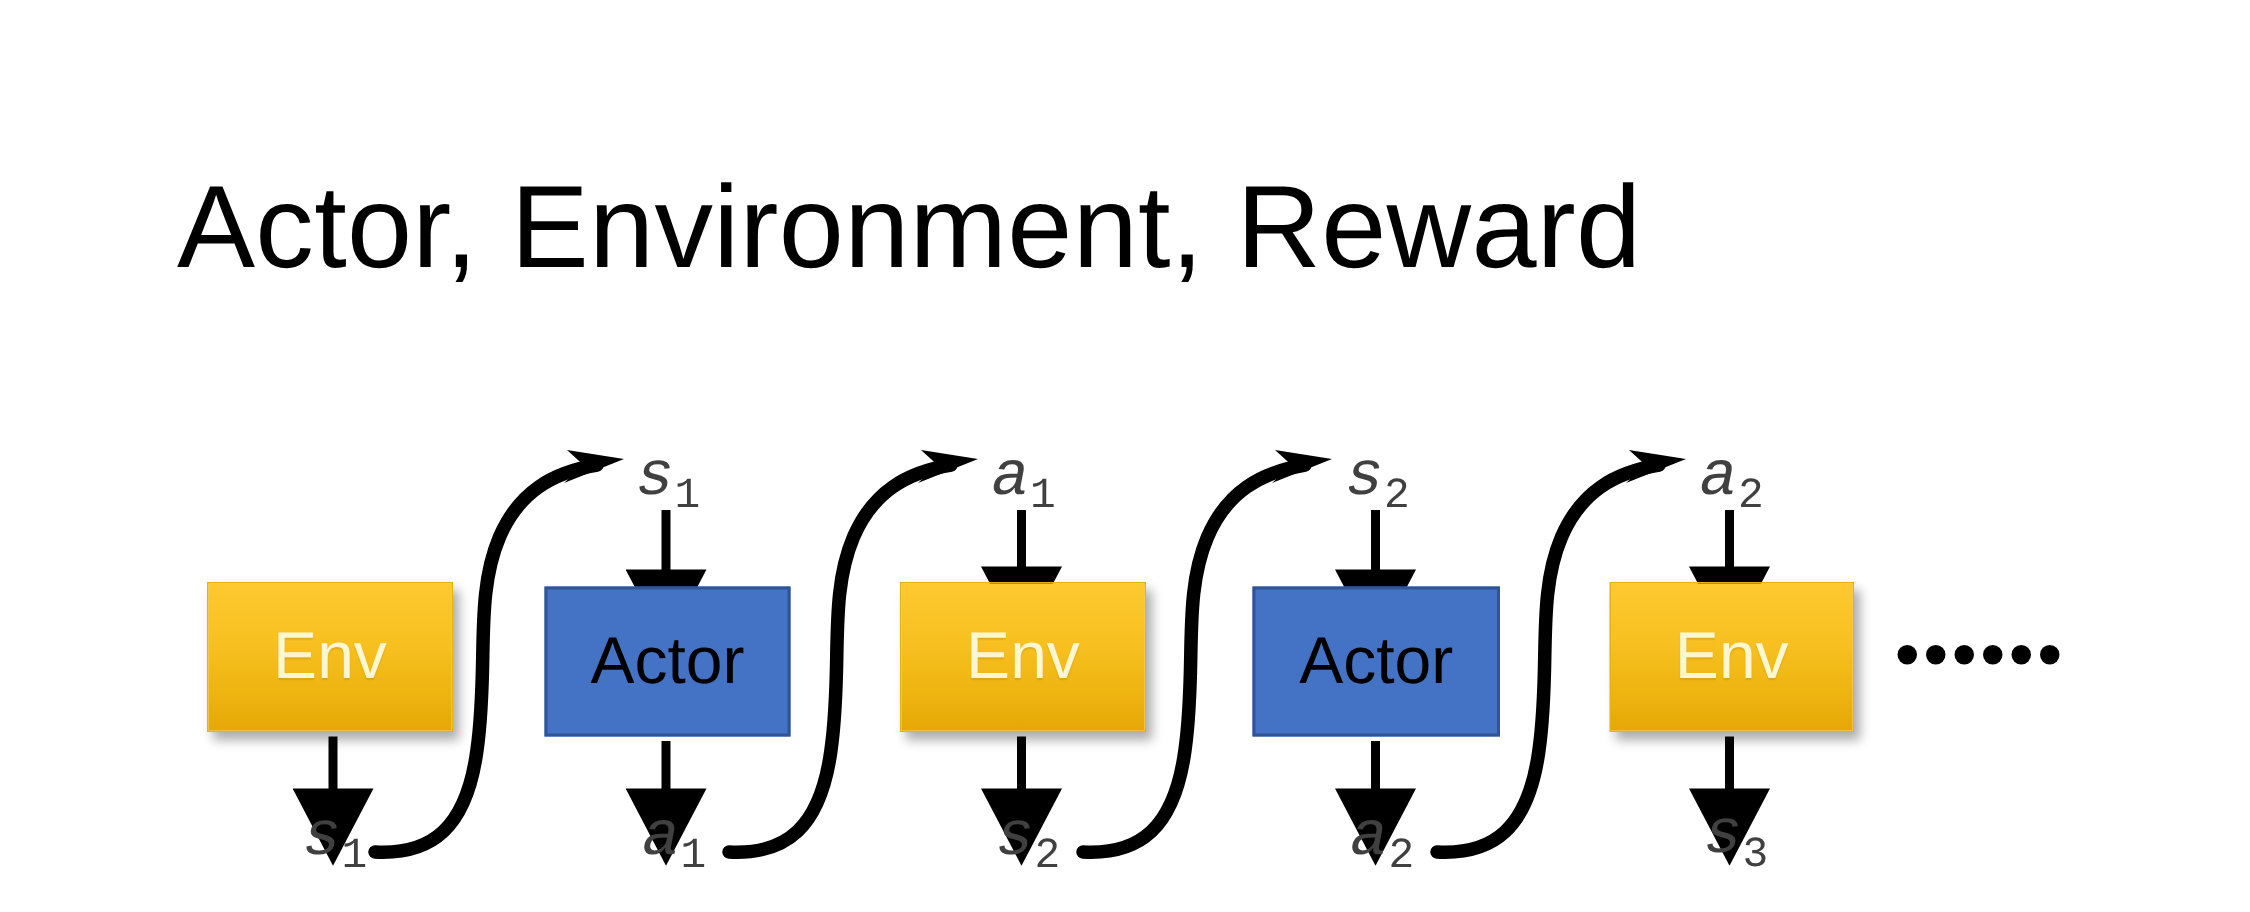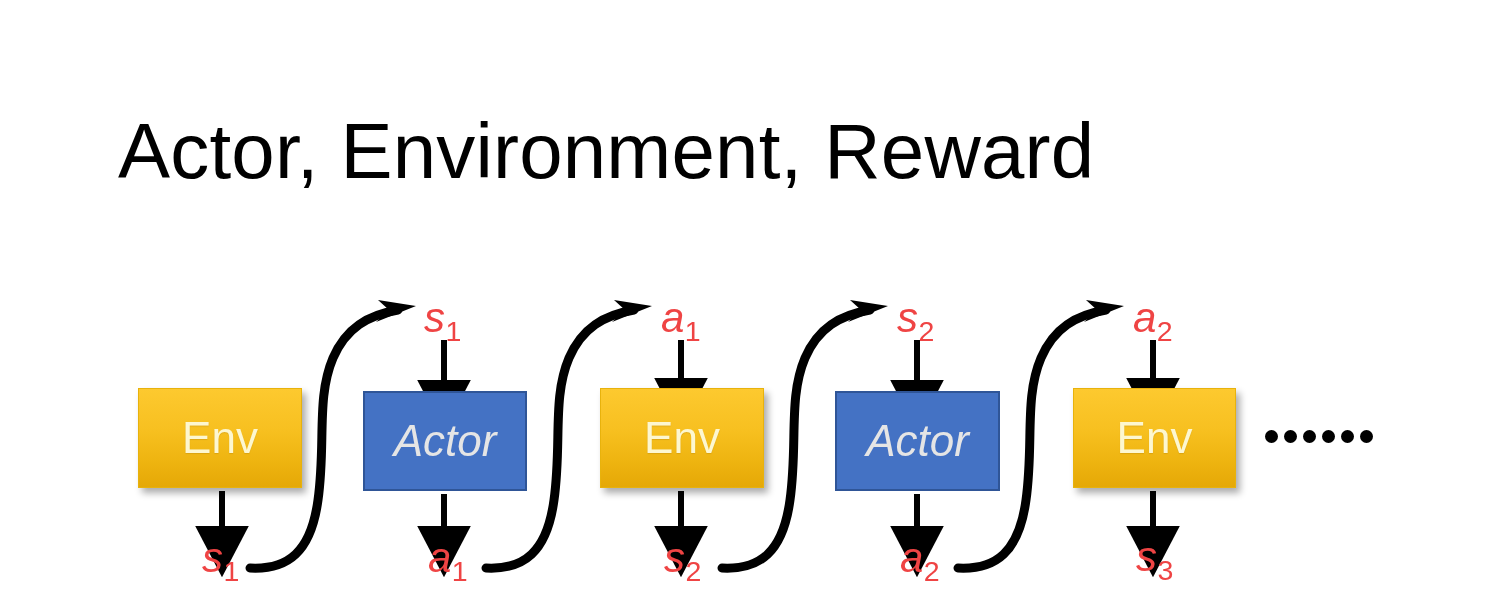--- a/index.html
+++ b/index.html
@@ -64,32 +64,31 @@
   }
   .node-env .node-label {
     color: #fdf7d0;
     text-shadow: 0 1px 1px rgba(120,80,0,0.18);
   }
   .node-actor {
     background: #4472c4;
     border: 2px solid #2f5597;
   }
   .node-actor .node-label {
-    color: #e5e5e5;
-    font-style: italic;
+    color: #000000;
   }
 
   
   .math-label {
     position: absolute;
-    font-family: Liberation Sans, sans-serif;
+    font-family: Liberation Mono, monospace;
     font-style: italic;
     font-size: 42px;
     line-height: 1;
-    color: #ef4444;
+    color: #404040;
     white-space: nowrap;
     user-select: none;
   }
   .math-label .sub {
     font-style: normal;
     font-size: 0.68em;
     vertical-align: -0.30em;
     margin-left: 0.5px;
   }
 

